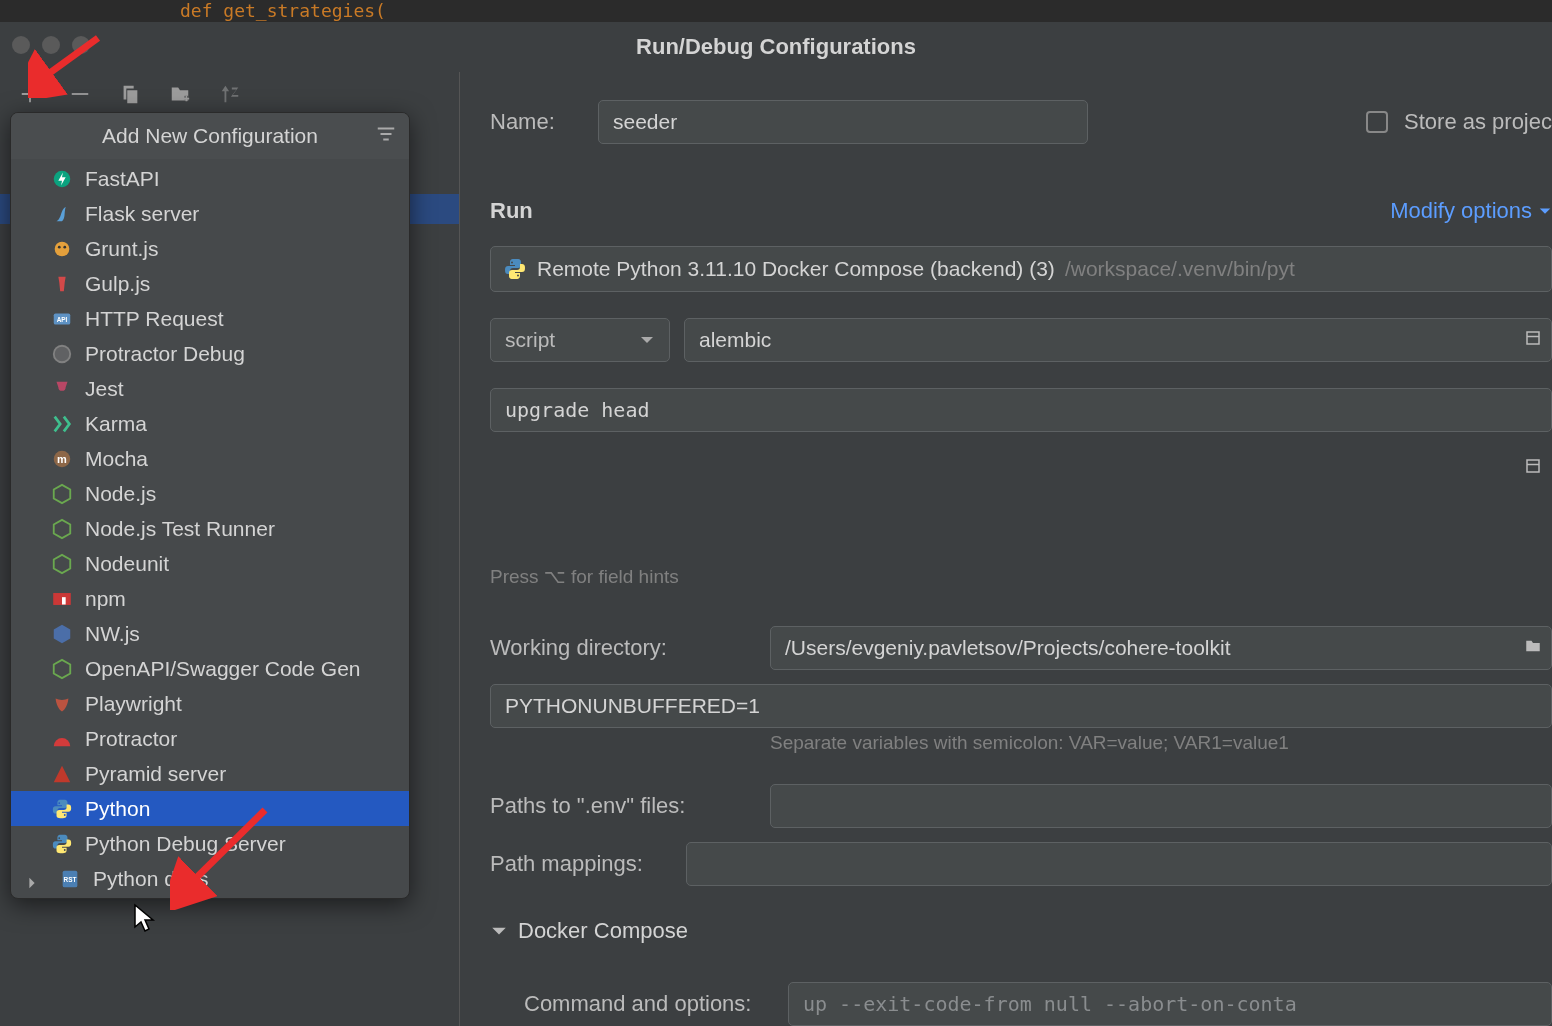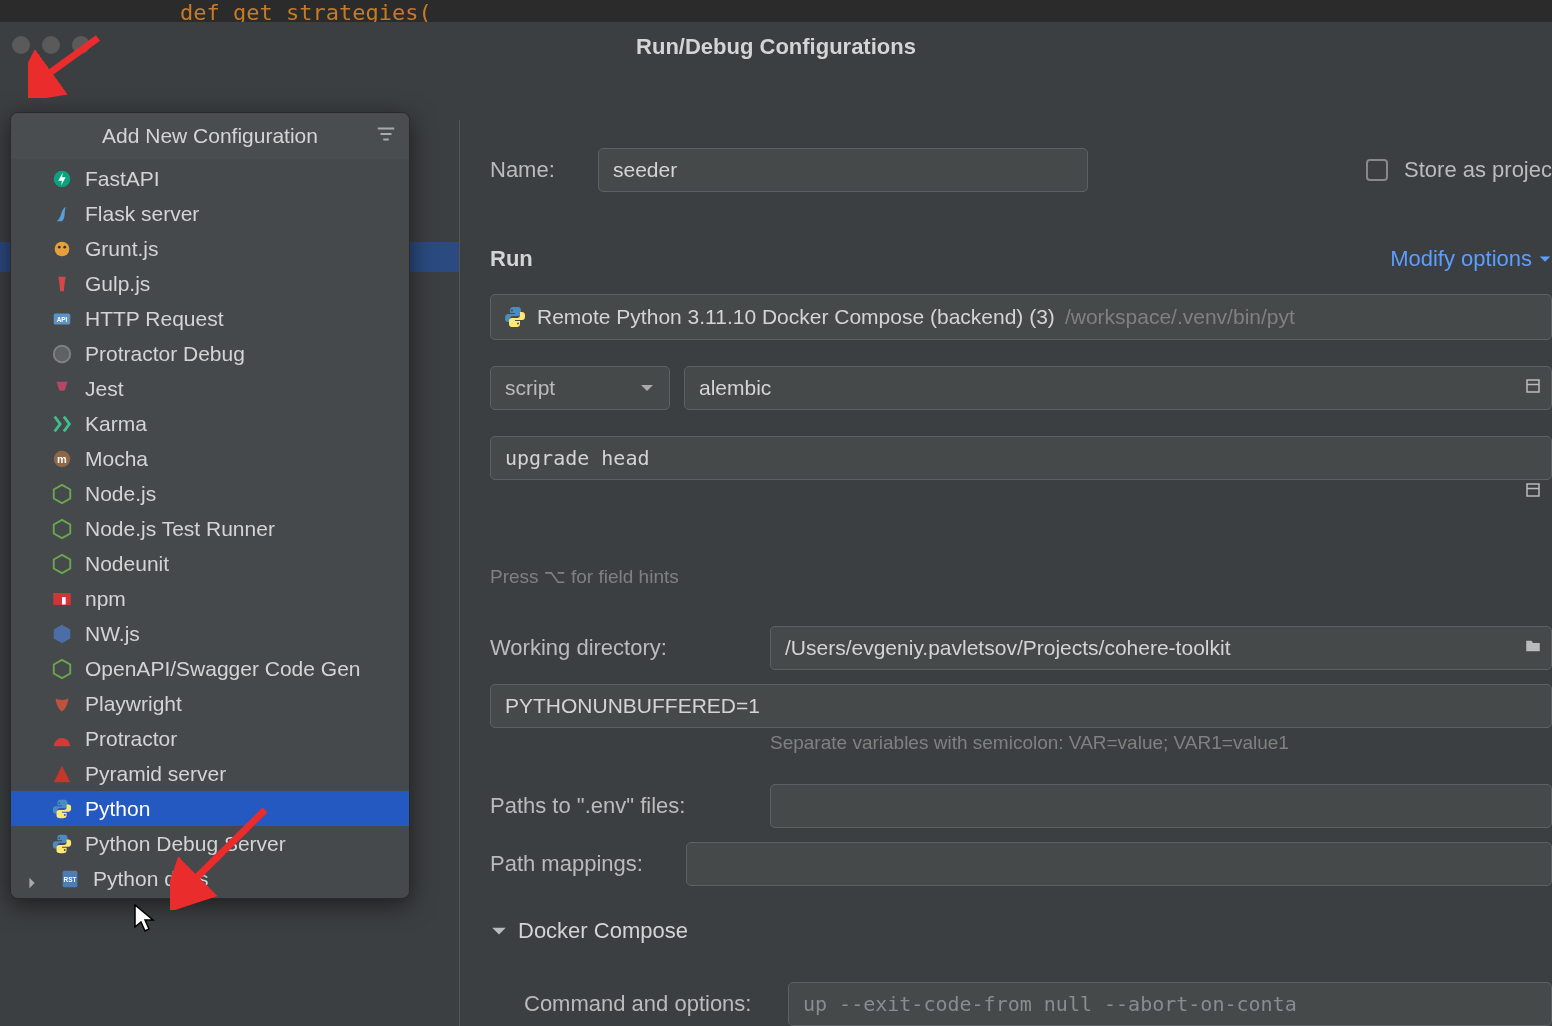--- a/index.html
+++ b/index.html
@@ -32,34 +32,33 @@
     overflow: hidden;
   }
 
   
   .editor-peek {
     position: absolute;
     top: 0; left: 0; right: 0;
     height: 22px;
     background: #2b2b2b;
     font-family: "Menlo", monospace;
-    font-size: 22px;
+    font-size: 18px;
     color: var(--accent-orange);
     padding-left: 180px;
     white-space: pre;
   }
   .editor-peek .kw { color: #c97a26; }
 
   .dialog {
     position: absolute;
     top: 22px; left: 0; right: 0; bottom: 0;
     background: var(--bg-panel);
     display: flex;
     flex-direction: column;
-    gap: 48px;
   }
 
   .titlebar {
     height: 50px;
     position: relative;
     display: flex;
     align-items: center;
     justify-content: center;
     color: var(--text-bright);
     font-size: 22px;

